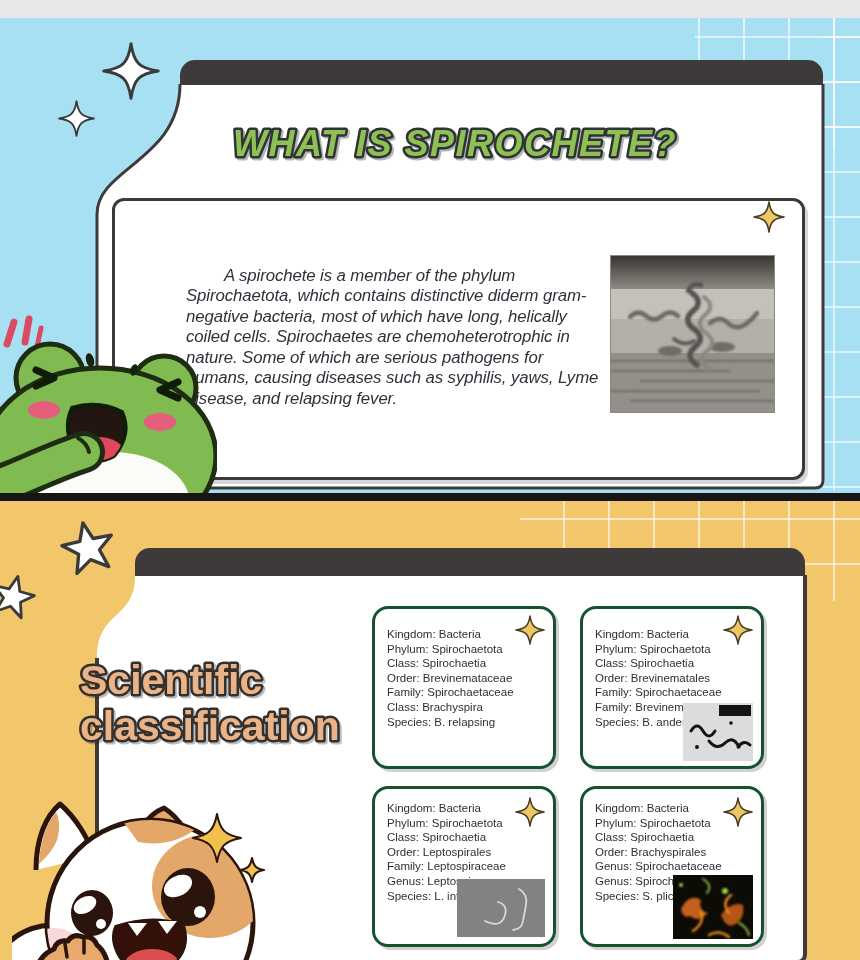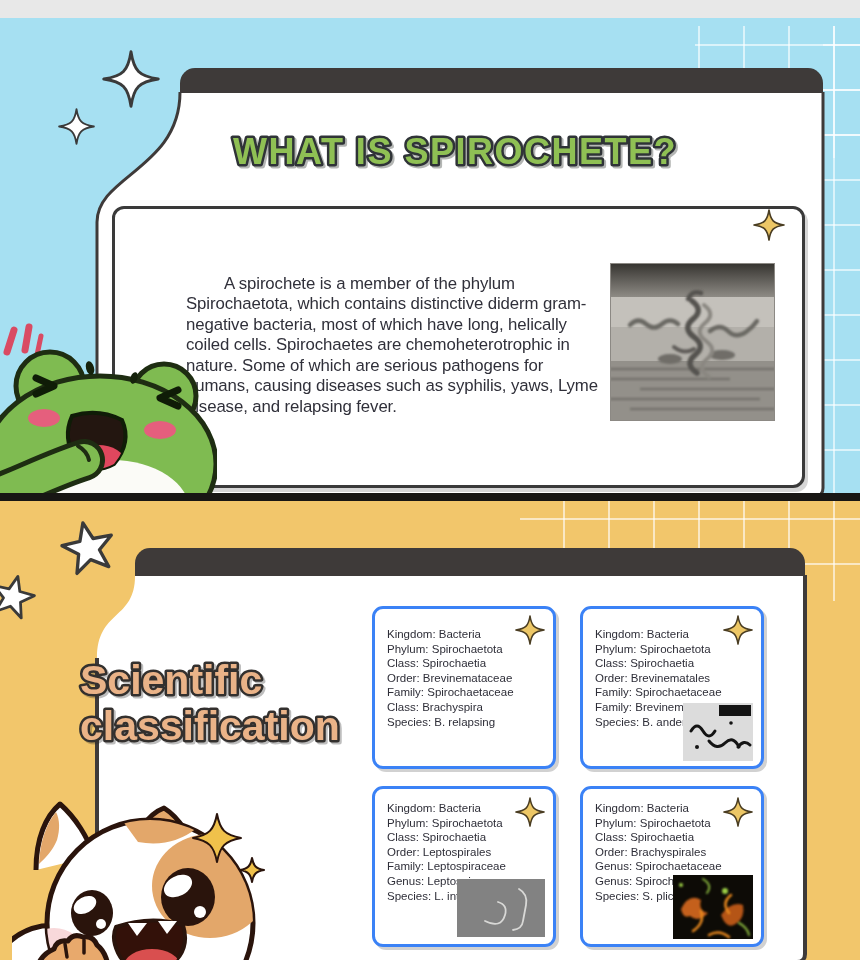--- a/index.html
+++ b/index.html
@@ -1,19 +1,19 @@
 <!DOCTYPE html>
 <html><head>
 <meta charset="utf-8">
 <style>
   html,body{margin:0;padding:0;background:#e8e8e8;}
   .page{position:relative;width:860px;height:960px;overflow:hidden;
         font-family:"Liberation Sans",sans-serif;background:#a6e0f2;}
   .slide{position:absolute;left:0;width:860px;overflow:hidden;}
-  .slide1{top:8px;height:475px;background:#a6e0f2;}
+  .slide1{top:0;height:475px;background:#a6e0f2;font-style:italic;}
   .slide2{top:483px;height:477px;background:#f2c66b;}
   .divider{position:absolute;top:475px;left:0;width:860px;height:8px;background:#181614;}
   .grid{position:absolute;
         background-image:
           linear-gradient(rgba(255,255,255,.6) 2px, transparent 2px),
           linear-gradient(90deg, rgba(255,255,255,.6) 2px, transparent 2px);
         background-size:45px 45px;}
   .g1corner{left:695px;top:0;width:165px;height:132px;background-position:3px 18px;}
   .g1strip{left:823px;top:0;width:37px;height:472px;background-position:10px 18px;}
   .g2corner{left:520px;top:0;width:340px;height:100px;background-position:43px 17px;}
@@ -26,21 +26,21 @@
               border-radius:12px;box-shadow:3px 4px 0 rgba(70,70,70,.22);}
   .body-text{position:absolute;left:186px;top:231px;width:424px;
              font-size:16.8px;line-height:1.22;color:#30303a;text-indent:38px;
              letter-spacing:-.1px;}
   .micrograph{position:absolute;left:610px;top:237px;width:165px;height:158px;}
   .spark{position:absolute;}
   .spark.gold use{fill:#edc766;stroke:#4a3d22;stroke-width:5;stroke-linejoin:round;}
   .spark.white use{fill:#fff;stroke:#3a3a3a;stroke-width:5;stroke-linejoin:round;}
   .star5 use{fill:#fff;stroke:#3a3a3a;stroke-width:6;stroke-linejoin:round;}
   .tax-card{position:absolute;width:184px;box-sizing:border-box;background:#fff;
-            border:3px solid #3b82f6;border-radius:11px;
+            border:3px solid #14532d;border-radius:16px;
             box-shadow:3px 3px 0 rgba(70,70,70,.25);}
   .tax-card .lines{position:absolute;left:12px;top:18px;font-size:11.5px;
                    line-height:14.6px;color:#2e2e38;}
   .tax-card.low .lines{top:12px;}
   .card-img{position:absolute;}
   .title-svg{position:absolute;}
   text.outlined{font-family:"Liberation Sans",sans-serif;font-weight:bold;
                 paint-order:stroke;stroke-linejoin:round;}
 </style>
 </head>

